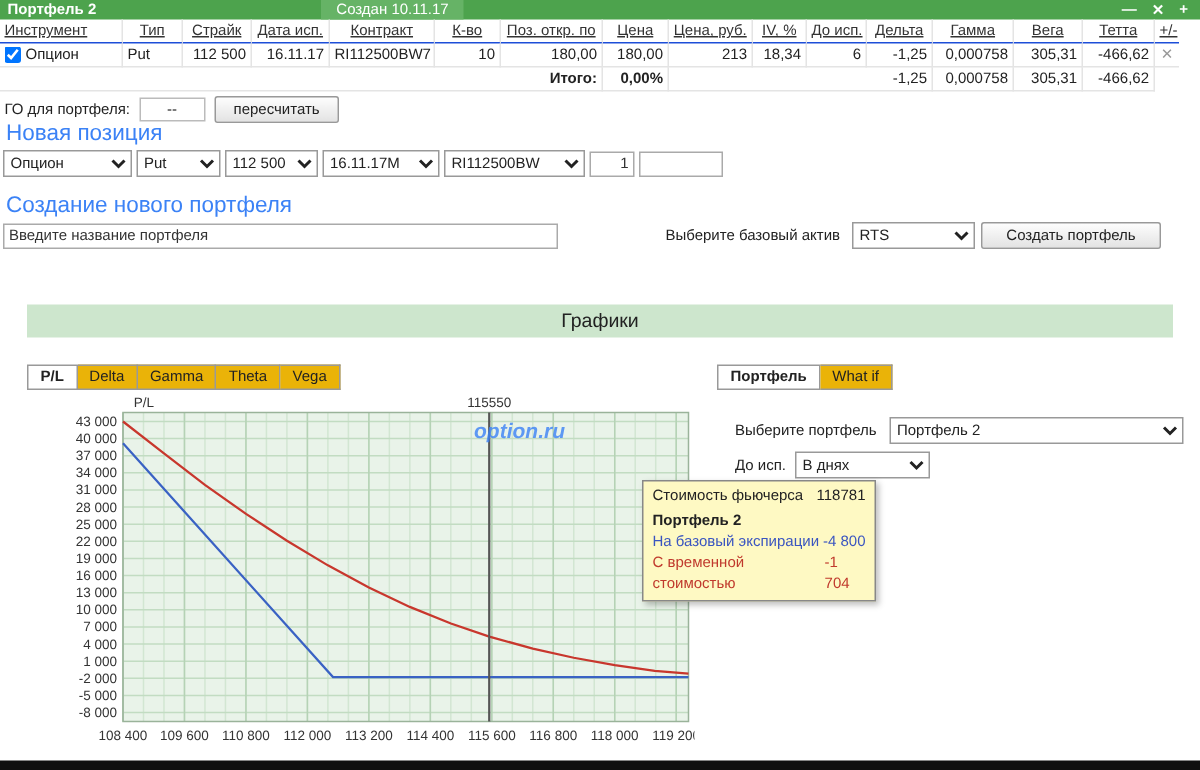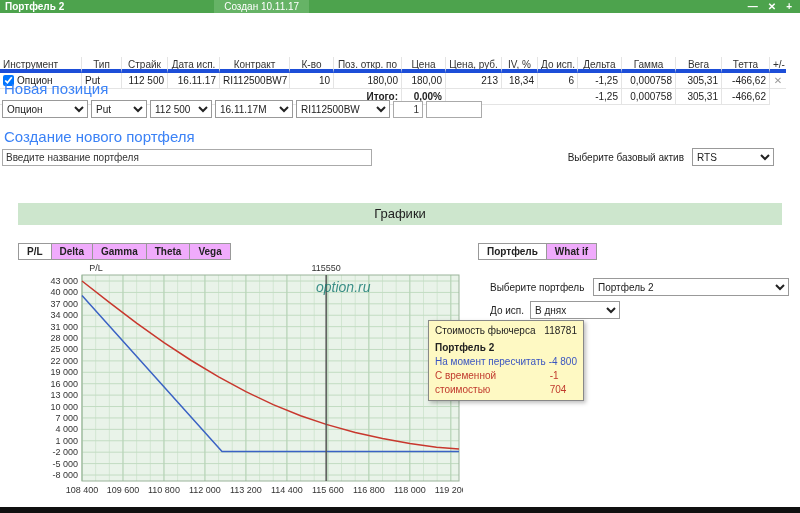--- a/index.html
+++ b/index.html
@@ -10,21 +10,21 @@
   .titlebar{position:absolute;left:0;top:0;width:100%;height:13px;background:#4da34d;color:#fff;display:flex;align-items:center;font-size:10px;}
   .wtitle{font-weight:bold;padding-left:5px;}
   .created{margin-left:150px;background:#66b366;padding:0 10px;height:13px;line-height:13px;}
   .win-controls{margin-left:auto;display:flex;gap:10px;padding-right:8px;font-weight:bold;}
   .win-controls span{cursor:pointer;}
 
   
   .ptable{position:absolute;left:0;top:13px;width:788px;}
   .trow{display:flex;}
   .cell{height:16px;line-height:15px;padding:0 3px;border-right:1px solid #e4e4e4;border-bottom:1px solid #e4e4e4;overflow:hidden;white-space:nowrap;}
-  .thead .cell{text-decoration:underline;color:#333;text-align:center;border-bottom:4px solid #1d4ed8;font-weight:normal;margin-top:44px;}
+  .thead .cell{text-decoration:underline;color:#333;text-align:center;border-bottom:1px solid #1d4ed8;font-weight:normal;}
   .thead .cell.c0{text-align:left;}
   .c0{width:82px}.c1{width:40px}.c2{width:46px}.c3{width:52px}.c4{width:70px}.c5{width:44px}
   .c6{width:68px}.c7{width:44px}.c8{width:56px}.c9{width:36px}.c10{width:40px}.c11{width:44px}
   .c12{width:54px}.c13{width:46px}.c14{width:48px}.c15{width:16px;border-right:none;}
   .num{text-align:right;}
   .inst{display:flex;align-items:center;gap:3px;}
   .inst input{width:11px;height:11px;margin:0;}
   .xdel{color:#999;text-align:center;padding:0 1px;cursor:pointer;}
   .totals .sp1{width:334px;height:16px;border-bottom:1px solid #e4e4e4;}
   .totals .sp2{width:132px;height:16px;border-bottom:1px solid #e4e4e4;}
@@ -56,29 +56,29 @@
   .name-input{width:370px;}
   .base-label{margin-left:auto;padding-right:4px;}
   .w-base{width:82px;}
   button.create{width:120px;height:18px;}
 
   
   .charts-bar{position:absolute;left:18px;top:203px;width:764px;height:22px;background:#cde6cd;text-align:center;line-height:22px;font-size:13px;color:#222;}
 
   
   .chart-tabs{position:absolute;left:18px;top:243px;display:flex;}
-  .tab{padding:2px 8px;border:1px solid #999;border-left:none;background:#f0abfc;cursor:pointer;height:17px;line-height:12px;font-weight:bold;}
+  .tab{padding:2px 8px;border:1px solid #999;border-left:none;background:#eab308;cursor:pointer;height:17px;line-height:12px;}
   .tab:first-child{border-left:1px solid #999;}
   .tab.active{background:#fff;font-weight:bold;}
 
   
   .chart-wrap{position:absolute;left:18px;top:261px;width:445px;height:246px;}
   svg{display:block;}
   svg text{font-family:"Liberation Sans",sans-serif;}
-  .watermark{position:absolute;left:298px;top:18px;font-size:14px;font-weight:normal;font-style:italic;color:#0f766e;opacity:.8;}
+  .watermark{position:absolute;left:298px;top:18px;font-size:14px;font-weight:bold;font-style:italic;color:#3b82f6;opacity:.8;}
 
   
   .right-panel{position:absolute;left:478px;top:243px;width:318px;height:262px;}
   .rtabs{display:flex;}
   .rp-row{display:flex;align-items:center;margin-left:12px;}
   .rp-row1{margin-top:18px;}
   .rp-row1 .rp-label{width:103px;}
   .rp-row1 select{width:196px;}
   .rp-row2{margin-top:8px;}
   .rp-row2 input{width:11px;height:11px;margin-left:8px;}
@@ -155,38 +155,44 @@
       <div class="cell c6 num lbl">Итого:</div>
       <div class="cell c7 num pct">0,00%</div>
       <div class="sp2"></div>
       <div class="cell c11 num">-1,25</div>
       <div class="cell c12 num">0,000758</div>
       <div class="cell c13 num">305,31</div>
       <div class="cell c14 num">-466,62</div>
     </div>
   </div>
 
+  <div class="go-row">
+    <span>ГО для портфеля:</span>
+    <span class="go-val">--</span>
+    <button class="small">пересчитать</button>
+  </div>
 
   <div class="section-title" id="np-title">Новая позиция</div>
   <div class="pos-row">
     <select class="w-inst"><option>Опцион</option></select>
     <select class="w-type"><option>Put</option></select>
     <select class="w-strike"><option>112 500</option></select>
     <select class="w-exp"><option>16.11.17M</option></select>
     <select class="w-contr"><option>RI112500BW</option></select>
     <input type="text" class="qty-input" value="1" style="">
     <input type="text" class="price-input" style="">
     <div class="flex1"></div>
   </div>
 
   <div class="section-title" id="cp-title">Создание нового портфеля</div>
   <div class="create-row">
     <input type="text" class="name-input" value="Введите название портфеля" style="">
     <span class="base-label">Выберите базовый актив</span>
     <select class="w-base"><option>RTS</option></select>
+    <button class="create">Создать портфель</button>
   </div>
 
   <div class="charts-bar">Графики</div>
 
   <div class="chart-tabs">
     <div class="tab active">P/L</div>
     <div class="tab">Delta</div>
     <div class="tab">Gamma</div>
     <div class="tab">Theta</div>
     <div class="tab">Vega</div>
@@ -304,21 +310,21 @@
     </div>
   </div>
 
   <div class="tooltip">
     <div class="tt-row">
       <span>Стоимость фьючерса</span>
       <span>118781</span>
     </div>
     <div class="tt-pf">Портфель 2</div>
     <div class="tt-row tt-exp">
-      <span>На момент пересчитать</span>
+      <span>На базовый экспирации</span>
       <span>-4 800</span>
     </div>
     <div class="tt-row tt-time">
       <span>С временной стоимостью</span>
       <span>-1 704</span>
     </div>
   </div>
 
   <div class="bottom-bar"></div>
 </div>

